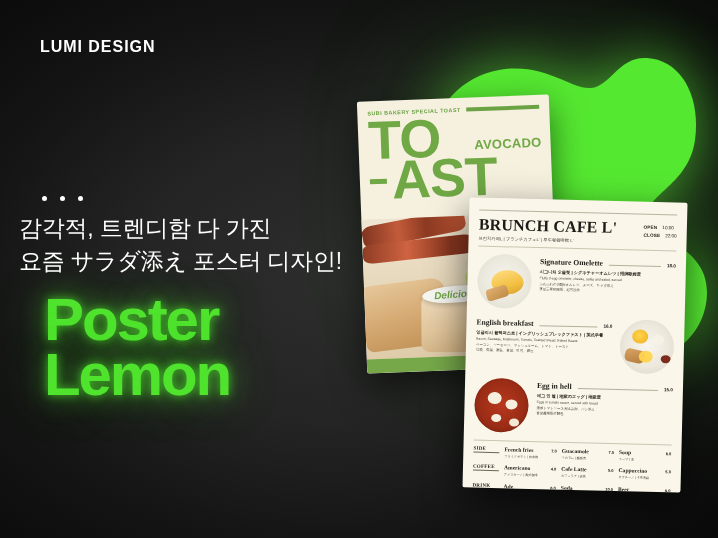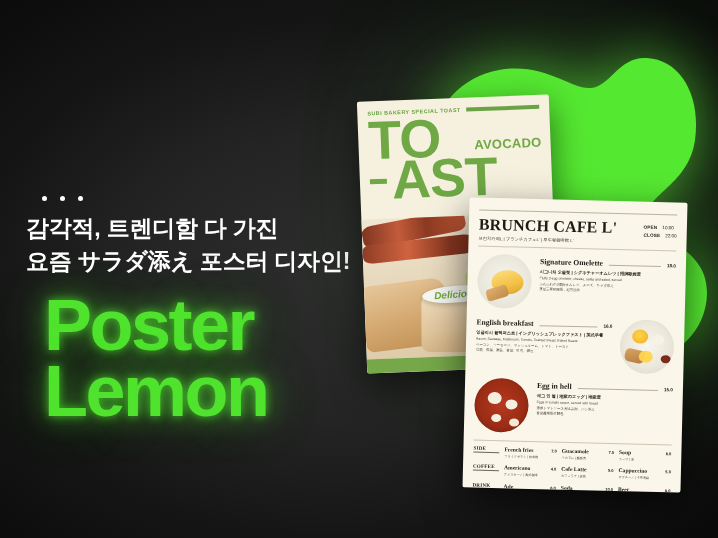--- a/index.html
+++ b/index.html
@@ -37,31 +37,31 @@
 
   
   .dots {
     position:absolute; left:42px; top:196px;
     display:flex; gap:13px; z-index:4;
   }
   .dots i { width:5px; height:5px; border-radius:50%; background:#ffffff; display:block; }
 
   
   .kr {
-    position:absolute; left:26px; top:212px; z-index:4;
-    color:#ffffff; font-weight:bold; font-size:23px;
+    position:absolute; left:19px; top:212px; z-index:4;
+    color:#ffffff; font-weight:normal; font-size:23px;
     line-height:1.42; letter-spacing:-0.01em;
     white-space:nowrap;
   }
 
   
   .bigtitle {
     position:absolute; left:44px; top:292px; z-index:5;
     color:#4fe32e;
-    font-size:72px; font-weight:bold;
+    font-size:60px; font-weight:bold;
     line-height:0.92; letter-spacing:-0.035em;
     text-shadow:
        0 0 10px rgba(79,227,46,0.75),
        0 0 26px rgba(79,227,46,0.55),
        0 0 52px rgba(79,227,46,0.35);
   }
   .bigtitle span { display:block; }
 
   
   .poster-toast {
@@ -232,20 +232,21 @@
   .cell-name { font-family:"Liberation Serif", serif; font-size:5.6px; font-weight:bold; white-space:nowrap; }
   .cell-price { font-size:4px; font-weight:bold; margin-left:auto; }
   .cell-desc { font-size:3.1px; line-height:1.6; color:#4a463c; margin-top:1.5px; }
   .cell-desc div { white-space:nowrap; overflow:hidden; }
 </style>
 </head>
 <body>
 
 <div id="stage">
 
+  <div class="brand">LUMI DESIGN</div>
 
   <div class="blob-wrap">
     <svg viewBox="0 0 320 330" xmlns="http://www.w3.org/2000/svg" aria-hidden="true">
       <path d="M44,112 C26,76 58,30 104,22 C150,14 176,42 196,40 C216,38 224,8 252,10
                C286,12 306,48 300,92 C294,136 252,146 252,168 C252,190 312,196 312,244
                C312,292 266,322 214,320 C162,318 144,286 124,268 C104,250 66,258 50,226
                C34,194 62,148 44,112 Z" fill="#55e831"></path>
     </svg>
   </div>
 

